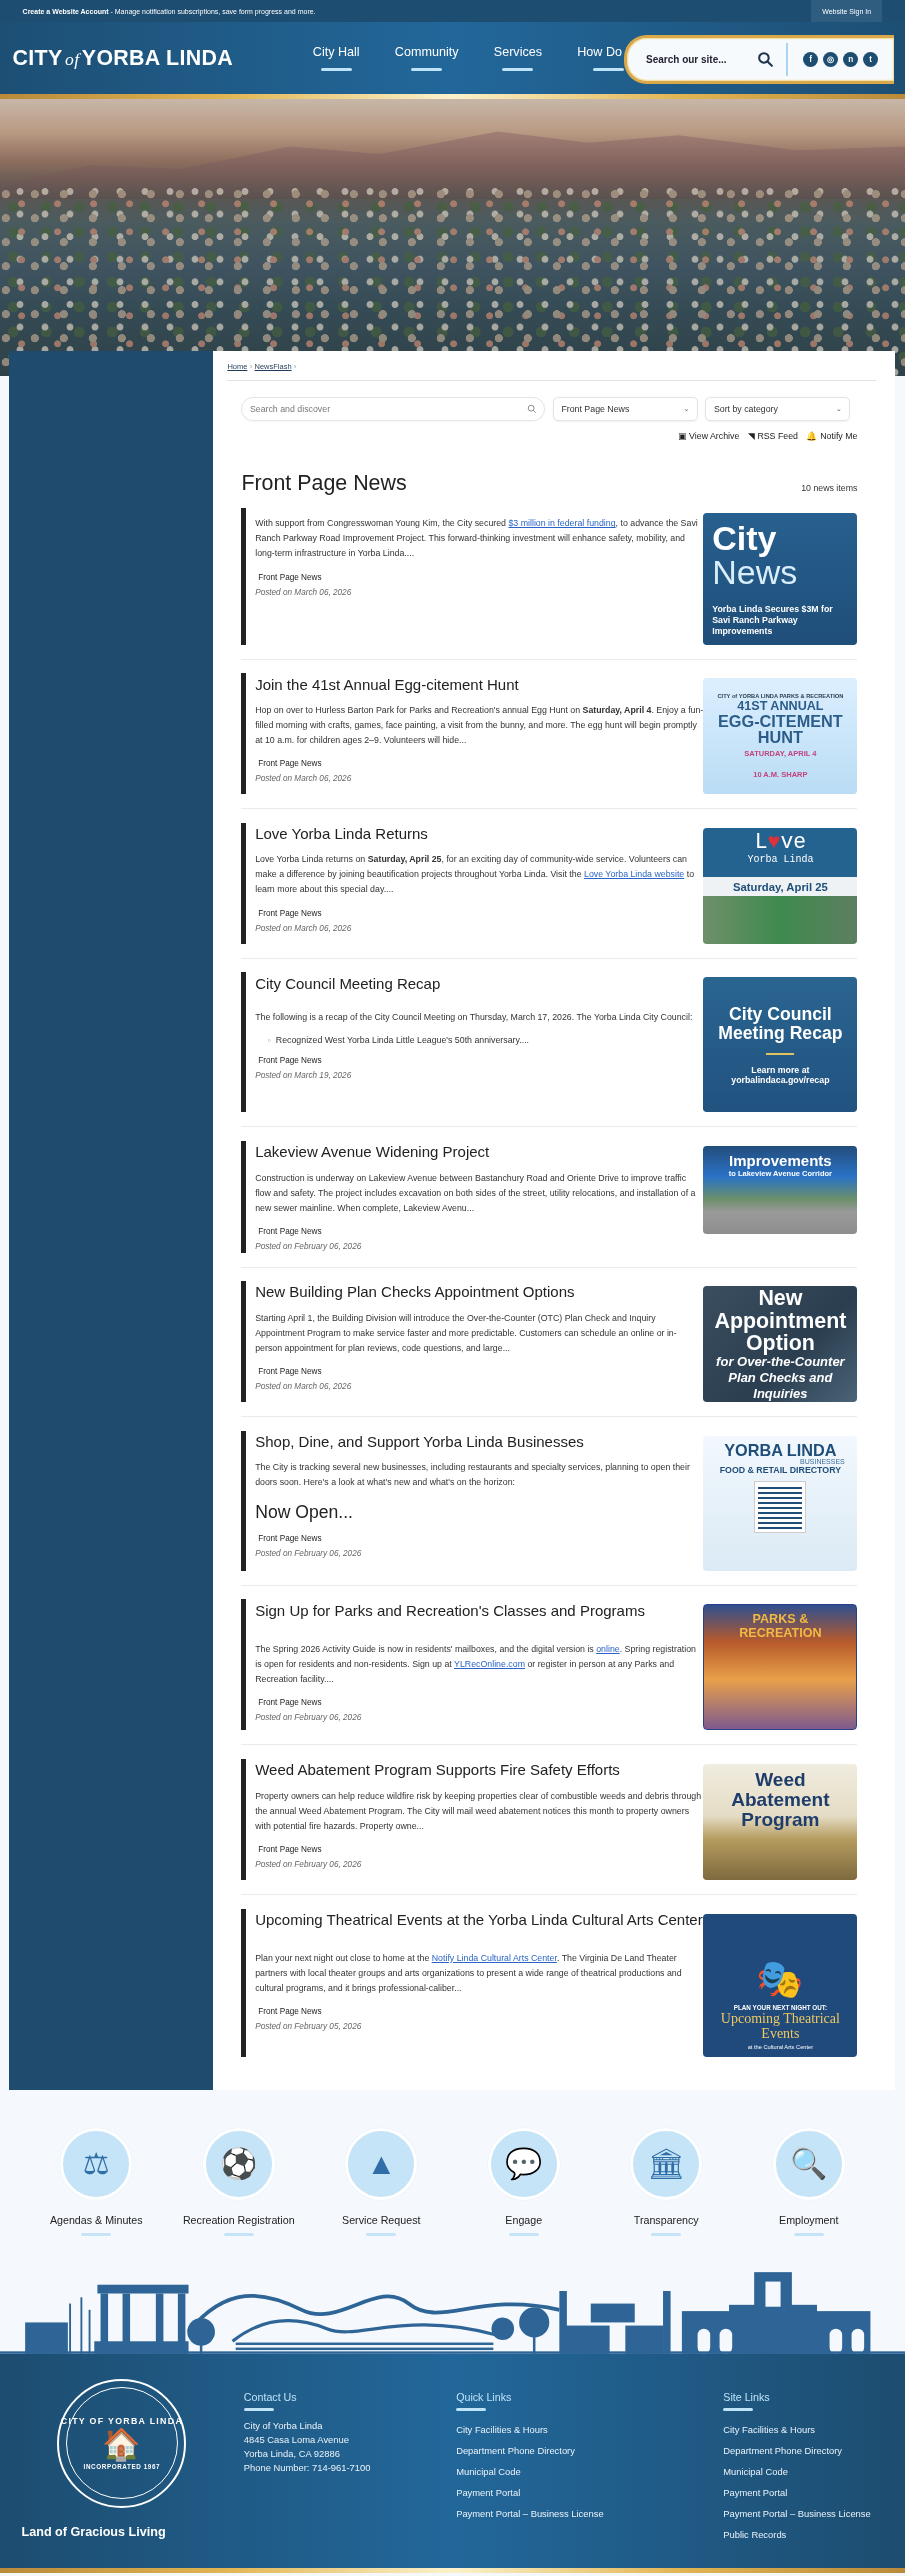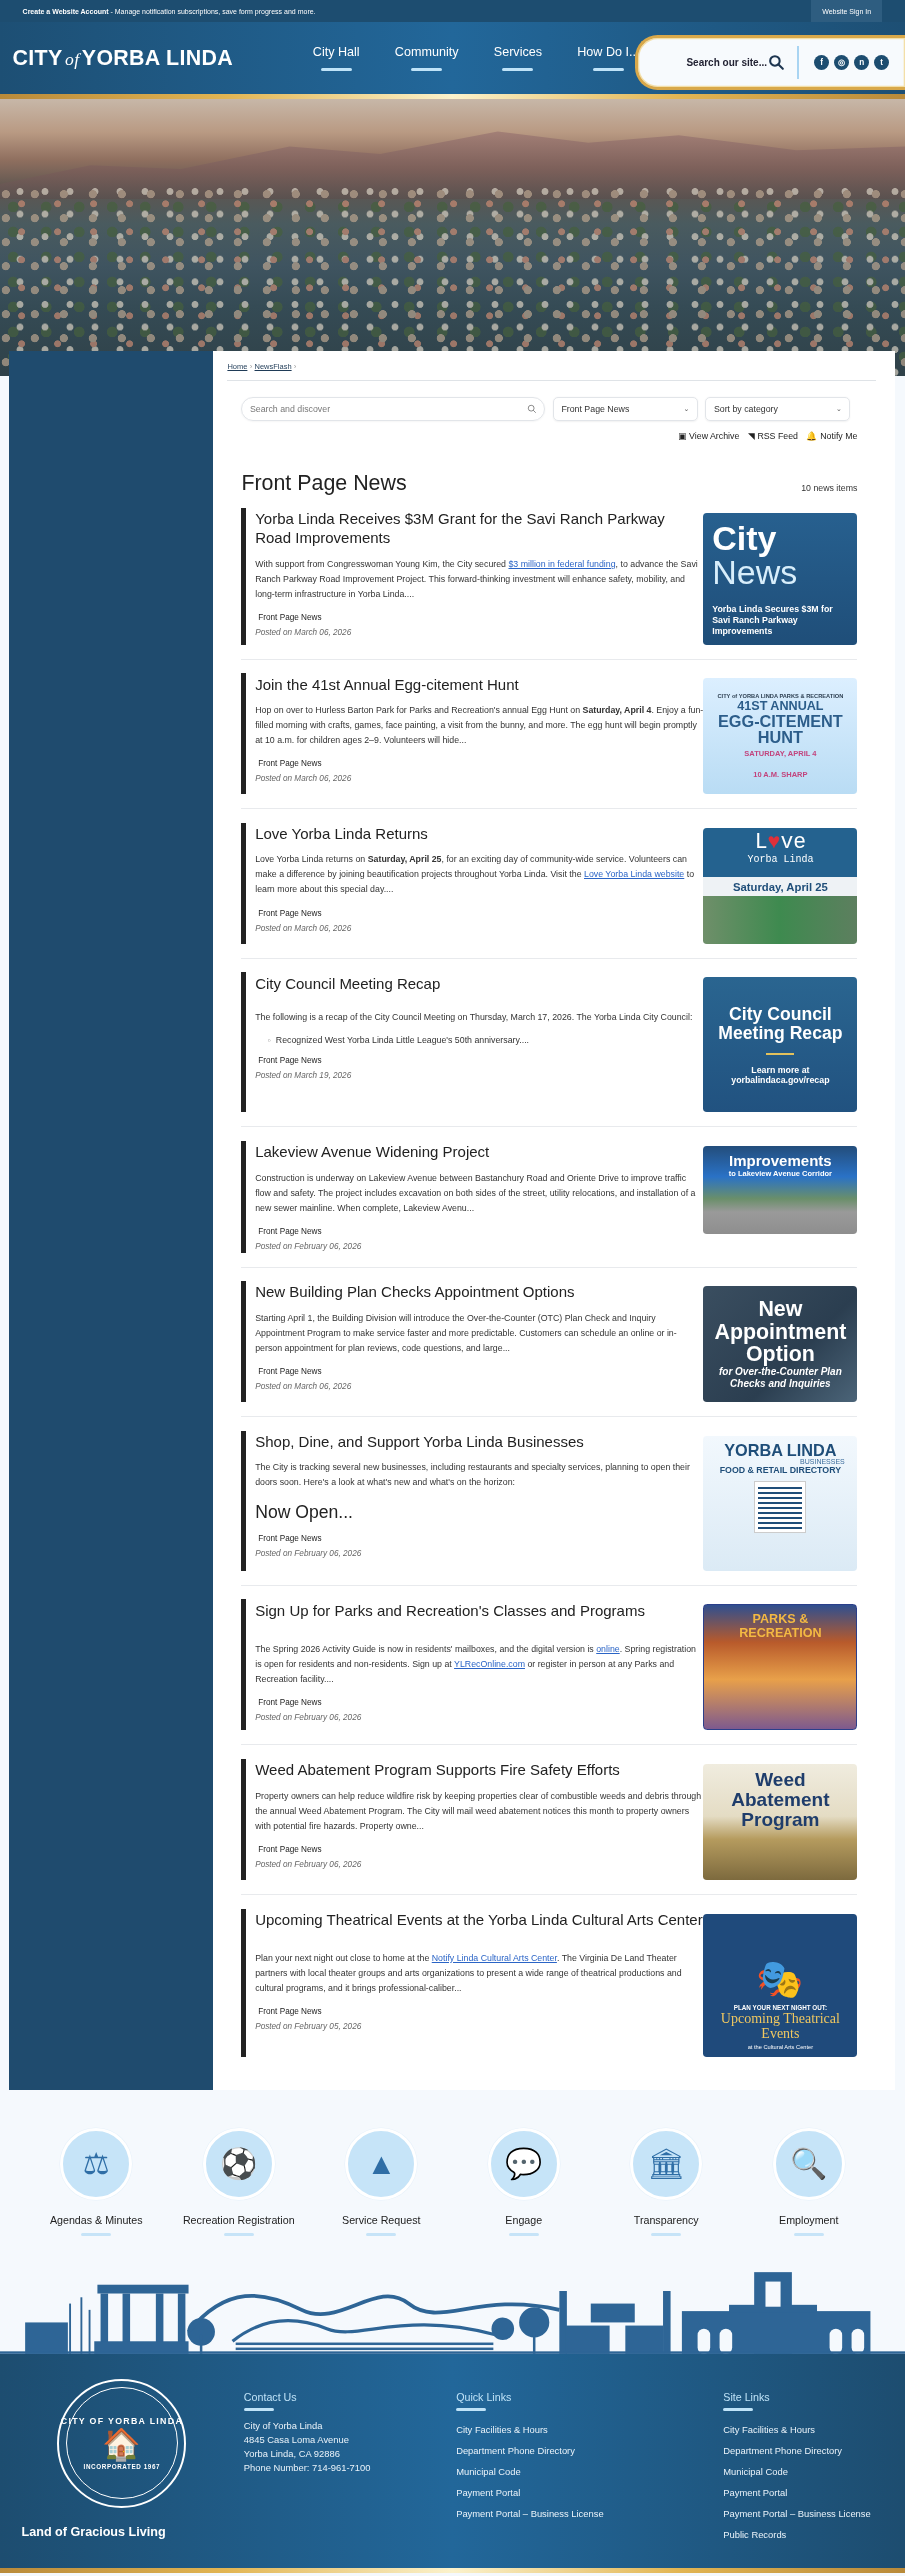--- a/index.html
+++ b/index.html
@@ -12,21 +12,21 @@
   .topbar .acct b { font-weight: bold; }
   .topbar .signin { height: 22px; background: #2e5d80; padding: 0 11.3px; display: flex; align-items: center; font-size: 7px; margin-right: 22.6px; cursor: pointer; }
 
   
   .header { height: 72px; background: linear-gradient(90deg, #1d4f74 0%, #22679a 50%, #1d4f74 100%); display: flex; align-items: center; padding: 0 12.6px; position: relative; }
   .logo { color: #fff; font-size: 21.4px; font-weight: bold; letter-spacing: 0.3px; width: 270px; white-space: nowrap; }
   .logo .of { font-family: "Liberation Serif", serif; font-style: italic; font-weight: normal; font-size: 17.6px; margin: 0 2.5px; }
   .nav { display: flex; gap: 0; margin-left: 12.6px; }
   .nav-item { color: #fff; font-size: 12.6px; text-align: center; padding: 0 17.6px; cursor: pointer; }
   .nav-item .bar { display: block; width: 31px; height: 3.8px; background: #bfe3f8; border-radius: 1.9px; margin: 8.8px auto 0; }
-  .search-pill { position: absolute; right: 0; top: 12.6px; width: 270px; height: 55px; background: #f7fafd; border-radius: 22.6px 0 0 22.6px; border: 3.1px solid #d8a84a; border-right: none; display: flex; align-items: center; box-shadow: 0 0 0 1.3px #f3dfa8 inset; text-align: right; }
+  .search-pill { position: absolute; right: 11px; top: 12.6px; width: 270px; height: 49px; background: #f7fafd; border-radius: 22.6px 0 0 22.6px; border: 3.1px solid #d8a84a; border-right: none; display: flex; align-items: center; box-shadow: 0 0 0 1.3px #f3dfa8 inset; }
   .search-pill .ph { font-size: 10px; font-weight: bold; color: #223; padding-left: 19px; width: 129px; }
   .search-pill .sicon { width: 19px; height: 19px; margin-right: 11.3px; }
   .search-pill .divider { width: 1.9px; height: 33px; background: #a9d4f2; margin-right: 15px; }
   .social { display: flex; gap: 5px; }
   .social .sc { width: 15px; height: 15px; border-radius: 50%; background: #1d4d70; color: #fff; font-size: 8.2px; font-weight: bold; display: flex; align-items: center; justify-content: center; cursor: pointer; }
   .gold-stripe { height: 5px; background: linear-gradient(90deg, #b98a3a 0%, #e2b553 25%, #fbf2cc 50%, #e2b553 75%, #b98a3a 100%); }
 
   
   .hero { height: 277px; background:
       linear-gradient(180deg, #c7b7a8 0%, #b99a83 12%, #8f6f5f 22%, #5f5650 32%, #4a5b5f 45%, #3f5460 60%, #354b55 75%, #2f4148 100%);
@@ -87,21 +87,21 @@
   .t3 .ph { width: 100%; flex: 1; background: linear-gradient(90deg, #6f8f6a, #3e8a4f 50%, #5d7f5f); }
   .t4 { height: 135px; background: linear-gradient(180deg, #2a6590, #215280); color: #fff; }
   .t4 .h { font-size: 17.6px; font-weight: bold; line-height: 1.1; }
   .t4 .line { width: 28px; height: 1.9px; background: #e3c15c; margin: 10px 0; }
   .t4 .s { font-size: 8.8px; font-weight: bold; }
   .t5 { height: 88px; background: linear-gradient(180deg, #234d7b 0%, #2a72c6 35%, #6a8f6a 60%, #9a9a9a 75%, #8e8e8e 100%); color: #fff; justify-content: flex-start; }
   .t5 .h { font-size: 15px; font-weight: bold; }
   .t5 .s { font-size: 7.5px; font-weight: bold; }
   .t6 { height: 116px; background: linear-gradient(135deg, #3a4e60, #2b3e50 60%, #4b6478); color: #fff; }
   .t6 .h { font-size: 21.4px; font-weight: bold; line-height: 1.05; }
-  .t6 .s { font-size: 10px; font-style: italic; font-weight: bold; line-height: 1.2; }
+  .t6 .s { font-size: 13px; font-style: italic; font-weight: bold; line-height: 1.2; }
   .t7 { height: 135px; background: linear-gradient(180deg, #f2f8fd, #dbeaf5); color: #1f4e79; justify-content: flex-start; }
   .t7 .h { font-size: 16.3px; font-weight: bold; line-height: 1; }
   .t7 .b { font-size: 7px; color: #3c6d9c; align-self: flex-end; margin-right: 6.3px; }
   .t7 .f { font-size: 8.8px; font-weight: bold; }
   .t7 .qr { width: 50px; height: 50px; margin-top: 6.3px; background: repeating-linear-gradient(0deg, #1f4e79 0 2.5px, #fff 2.5px 5px), #fff; background-blend-mode: multiply; border: 3.8px solid #fff; outline: 0.6px solid #ccc; }
   .t8 { height: 126px; background: linear-gradient(180deg, #2f4f8f 0%, #b85a2b 30%, #e8a04a 60%, #7e5a8e 100%); color: #fff; justify-content: flex-start; border: 1.9px solid #2b3f8a; }
   .t8 .h { font-size: 12.6px; font-weight: bold; color: #f4b942; }
   .t9 { height: 116px; background: linear-gradient(180deg, #f0ecdf 0%, #e4dcc4 45%, #b59b5e 65%, #7d6a3e 100%); color: #1f3d6b; justify-content: flex-start; }
   .t9 .h { font-size: 19px; font-weight: bold; line-height: 1.05; }
   .t10 { height: 143px; background: #1f4a7b; color: #fff; justify-content: flex-end; }
@@ -224,21 +224,20 @@
 
     <div class="list-head">
       <h1>Front Page News</h1>
       <div class="count">10 news items</div>
     </div>
 
     <div class="news-list">
 
       <article class="news-item">
         <div class="news-body">
-          <h2 class="news-title">Yorba Linda Receives $3M Grant for the Savi Ranch Parkway Road Improvements</h2>
           <p class="news-excerpt"><span>With support from Congresswoman Young Kim, the City secured </span><a>$3 million in federal funding</a><span>, to advance the Savi Ranch Parkway Road Improvement Project. This forward-thinking investment will enhance safety, mobility, and long-term infrastructure in Yorba Linda....</span></p>
           <div class="news-cat">Front Page News</div>
           <div class="news-date">Posted on March 06, 2026</div>
         </div>
         <div class="news-thumb t1">
           <div class="big">City</div>
           <div class="big2">News</div>
           <div class="line"></div>
           <div class="cap">Yorba Linda Secures $3M for Savi Ranch Parkway Improvements</div>
         </div>

